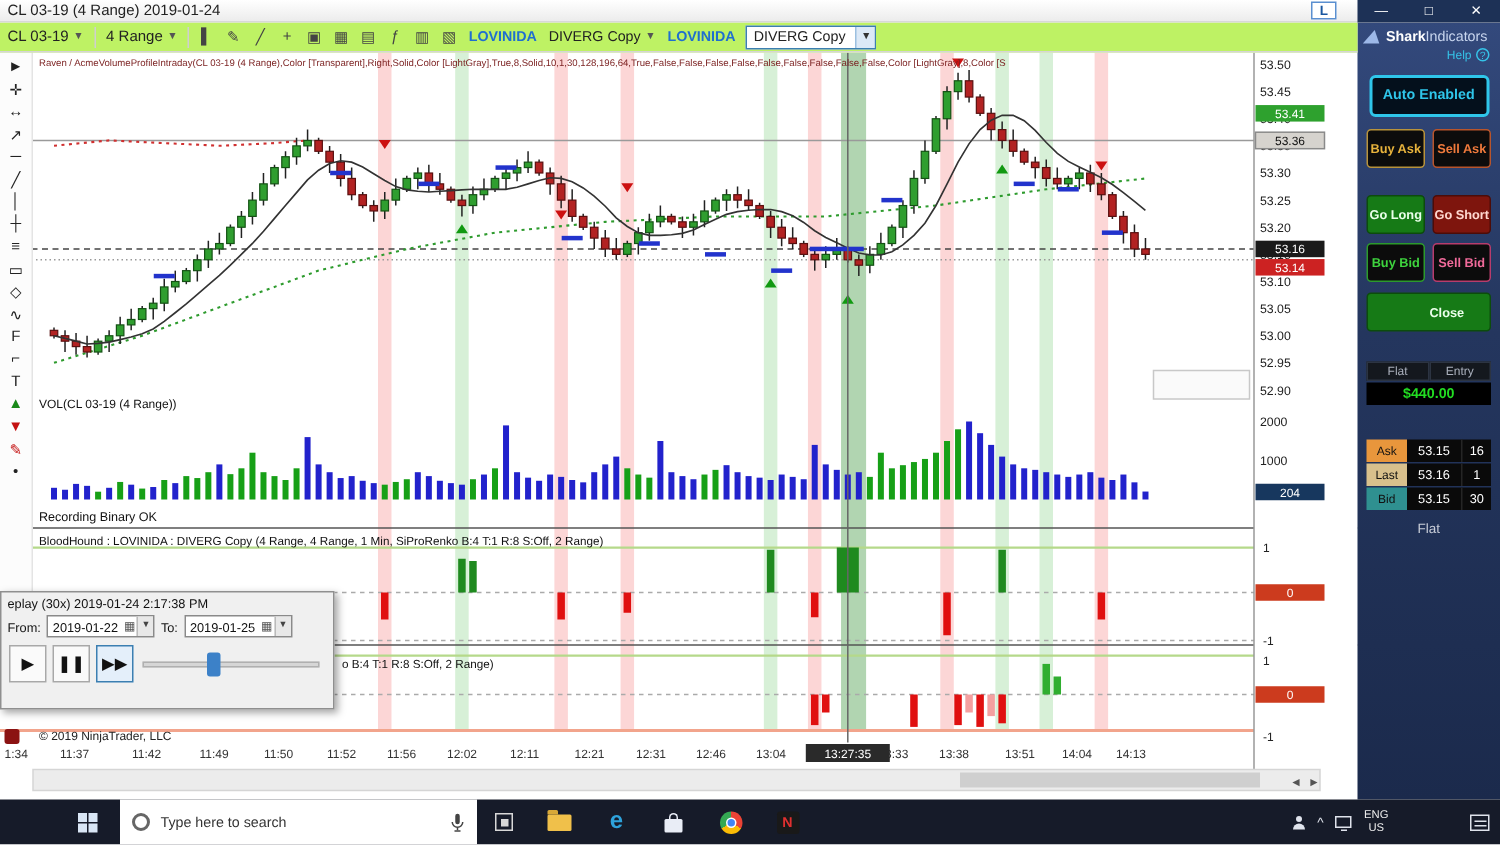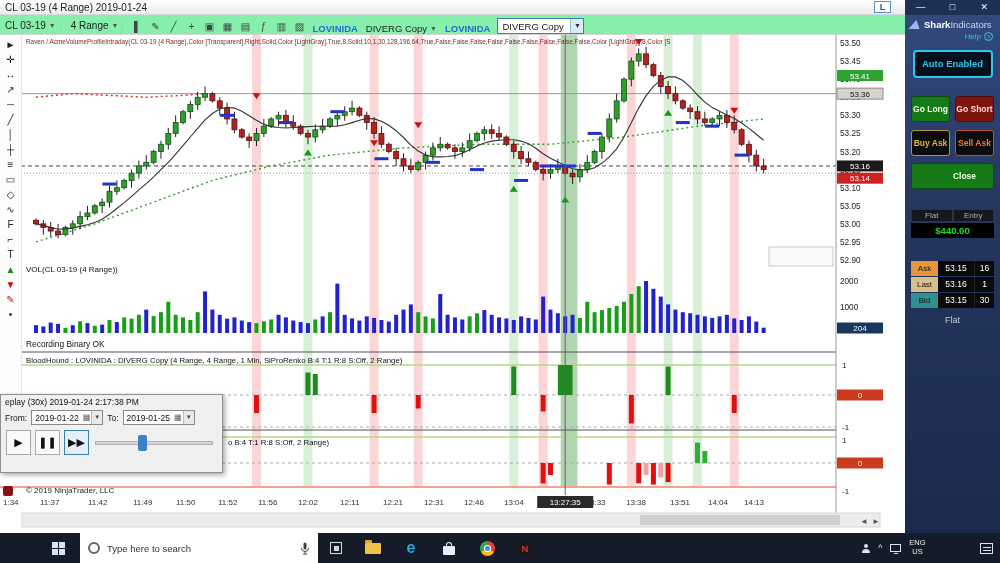--- a/index.html
+++ b/index.html
@@ -7,21 +7,21 @@
   .root { position:relative; width:1000px; height:563px; background:#fff; overflow:hidden; font-family:"Liberation Sans", sans-serif; }
 
   
   .titlebar { position:absolute; left:0; top:0; width:1000px; height:15px; display:flex; align-items:center; background:linear-gradient(#ffffff,#ececec); border-bottom:1px solid #d8d8d8; z-index:10; }
   .title-text { font-size:10px; color:#222; padding-left:5px; white-space:nowrap; }
   .lock-btn { margin-left:auto; margin-right:14px; width:17px; height:12px; border:1px solid #5a8fd0; background:#fff; color:#1a57a0; font-size:9px; font-weight:bold; text-align:center; line-height:11px; }
   .caption { width:95px; height:15px; background:#1d3156; display:flex; color:#fff; }
   .cap-btn { flex:1; text-align:center; font-size:9px; line-height:15px; cursor:default; }
 
   
-  .toolbar { position:absolute; left:0; top:15px; width:905px; height:20px; background:#86efac; border-bottom:1px solid #d5d5d5; display:flex; align-items:flex-end; font-size:10px; color:#222; z-index:9; }
+  .toolbar { position:absolute; left:0; top:15px; width:905px; height:20px; background:#bef264; border-bottom:1px solid #d5d5d5; display:flex; align-items:center; font-size:10px; color:#222; z-index:9; }
   .tb-combo { display:flex; align-items:center; gap:3px; padding:0 5px; height:18px; }
   .tb-arrow { font-size:7px; color:#555; }
   .tb-sep { width:1px; height:14px; background:#cfcfcf; margin:0 2px; }
   .tb-icons { display:flex; align-items:center; }
   .tb-icon { width:18px; height:16px; display:flex; align-items:center; justify-content:center; font-size:10px; color:#444; }
   .lov-label { color:#1f6fd0; font-weight:bold; font-size:9.5px; padding:0 4px; }
   .tb-dd-plain { display:flex; align-items:center; gap:3px; padding:0 4px; font-size:9.5px; }
   .tb-select { display:flex; align-items:center; border:1px solid #3c7fb1; background:#fff; height:16px; margin-left:3px; }
   .tb-select .val { padding:0 4px; font-size:9.5px; min-width:72px; }
   .tb-select .dd { width:13px; height:14px; background:#dce9f7; border-left:1px solid #9cc0e0; font-size:7px; color:#333; text-align:center; line-height:14px; }
@@ -656,27 +656,31 @@
   <div class="right-panel">
     <div class="brand">
       <span class="fin"></span>
       <span><span class="bold">Shark</span><span class="light">Indicators</span></span>
     </div>
     <div class="help-row">
       <span>Help</span>
       <span class="help-q">?</span>
     </div>
     <div class="auto-btn">Auto Enabled</div>
+    <div class="btn-row r2">
+      <div class="pbtn buy-ask">Buy Ask</div>
+      <div class="pbtn sell-ask">Sell Ask</div>
+    </div>
     <div class="btn-row r1">
       <div class="pbtn go-long">Go Long</div>
       <div class="pbtn go-short">Go Short</div>
     </div>
-    <div class="btn-row r2">
-      <div class="pbtn buy-ask">Buy Ask</div>
-      <div class="pbtn sell-ask">Sell Ask</div>
+    <div class="btn-row r3">
+      <div class="pbtn buy-bid">Buy Bid</div>
+      <div class="pbtn sell-bid">Sell Bid</div>
     </div>
     <div class="close-btn">Close</div>
     <div class="flat-entry">
       <div class="fe-cell">Flat</div>
       <div class="fe-cell">Entry</div>
     </div>
     <div class="pnl">$440.00</div>
     <div class="ladder">
       <div class="lad-row">
         <div class="lad-label" style="background: rgb(232, 150, 60);">Ask</div>

